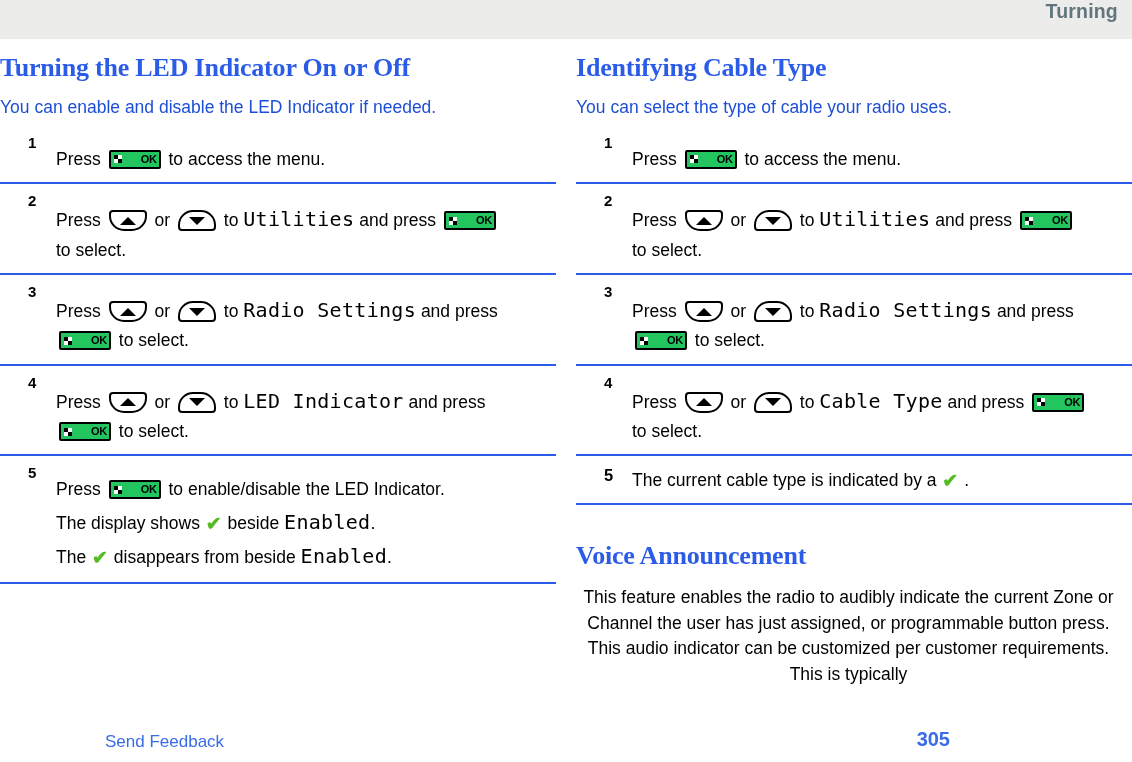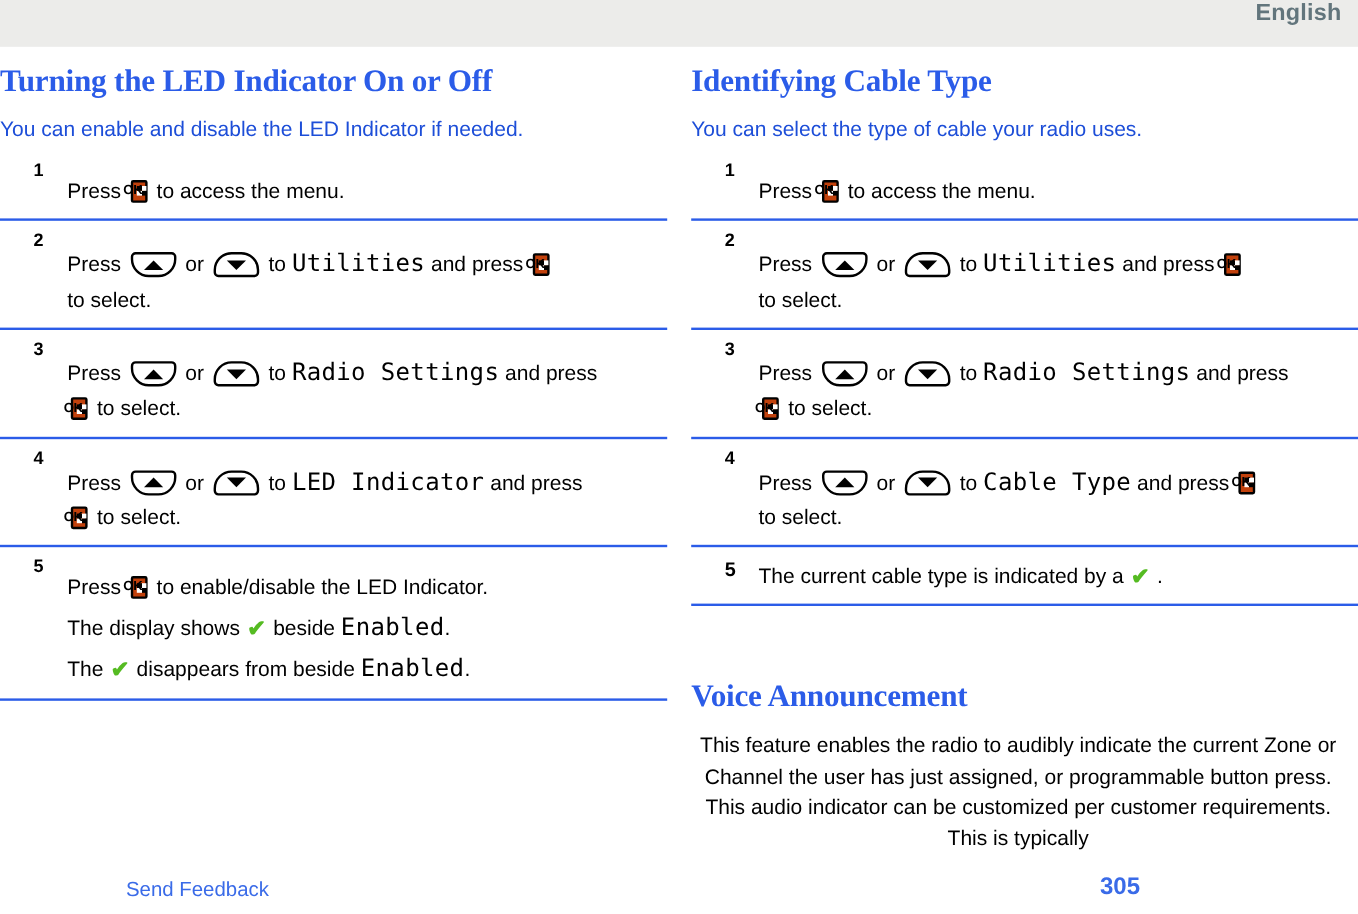--- a/index.html
+++ b/index.html
@@ -58,21 +58,20 @@
     font-weight: bold;
     color: #2B5CE8;
     margin: 0;
     padding: 14px 0 0 0;
     line-height: 1.18;
     letter-spacing: -0.2px;
     font-family: Liberation Serif, serif;
   }
   h2.section-title.later {
     padding-top: 36px;
-    margin-top: 24px;
   }
   p.intro {
     font-size: 17.5px;
     line-height: 1.33;
     margin: 12px 0 0 0;
     color: #1d4ed8;
   }
   p.body-para {
     font-size: 17.5px;
     line-height: 1.45;
@@ -127,27 +126,27 @@
     padding-top: 2px;
   }
 
   
   .key {
     display: inline-block;
     vertical-align: -4px;
     margin: 0 3px;
   }
   .key-ok {
-    width: 14px;
+    width: 52px;
     height: 19px;
     border: 2px solid #000;
     border-radius: 2px;
     box-sizing: border-box;
     position: relative;
-    background: #c2410c;
+    background: #22c55e;
     vertical-align: -4px;
   }
   .key-ok .grid {
     position: absolute;
     left: 3px;
     top: 3.5px;
     width: 8px;
     height: 8px;
     background:
       linear-gradient(to right, #000 50%, #fff 50%) 0 0 / 100% 50% no-repeat,
@@ -237,21 +236,21 @@
     top: 6px;
     font-size: 20px;
     font-weight: bold;
     color: #3A6BE8;
   }
 </style>
 </head>
 <body>
 
 <div class="header-band">
-  <span class="header-lang">English</span>
+  <span class="header-lang">Turning</span>
 </div>
 
 <div class="page">
 
   <div class="col col-left">
     <h2 class="section-title">Turning the LED Indicator On or Off</h2>
     <p class="intro">You can enable and disable the LED Indicator if needed.</p>
     <ol class="steps" id="left-steps">
         <li>
           <span class="step-num">1</span>

